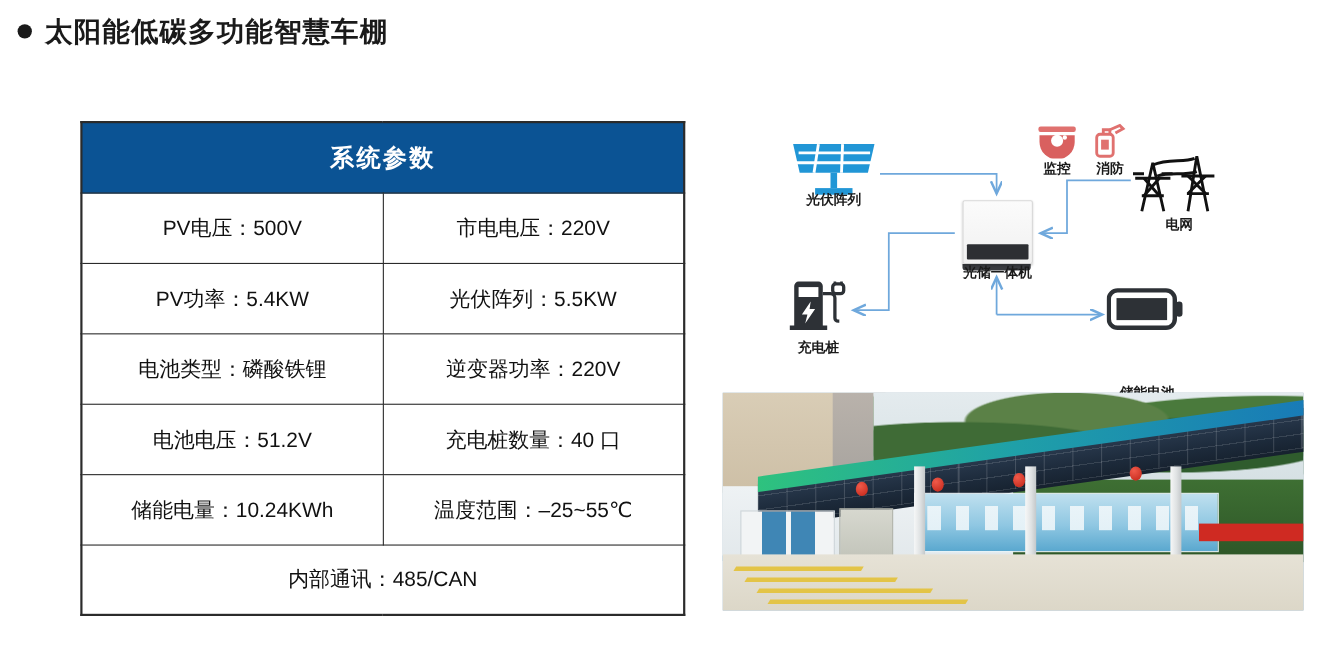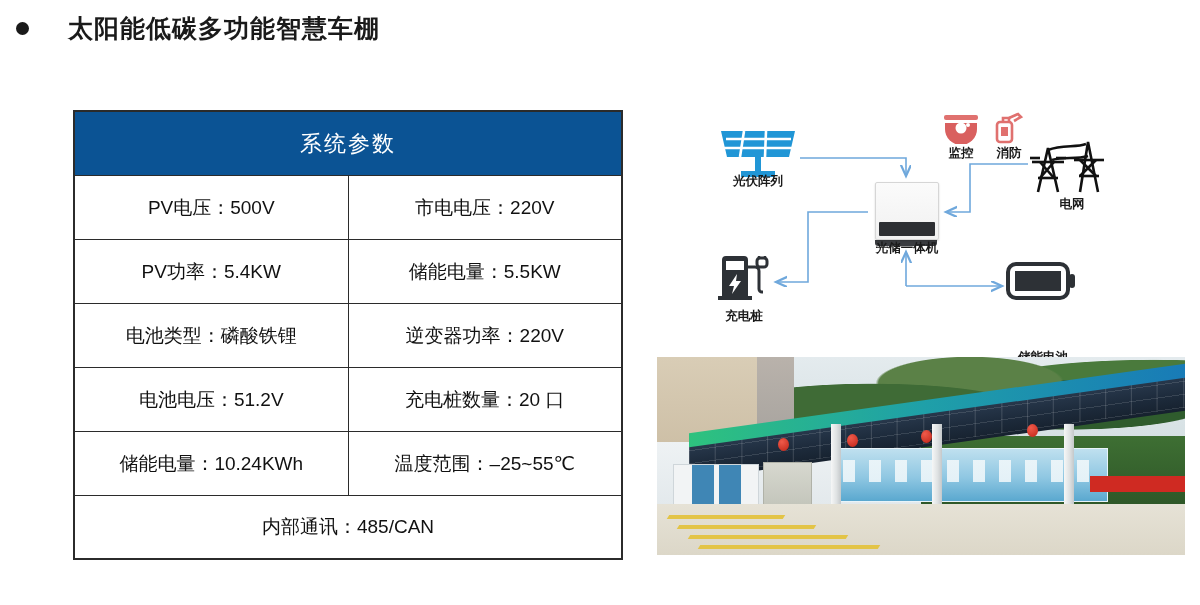--- a/index.html
+++ b/index.html
@@ -4,28 +4,28 @@
 <style>
   html,body{margin:0;padding:0;}
   body{
     width:1200px;height:605px;background:#ffffff;
     font-family:"Liberation Sans","DejaVu Sans",sans-serif;
     color:#1a1a1a;overflow:hidden;position:relative;
   }
   
   #title-row{position:absolute;left:16px;top:12px;display:flex;align-items:center;gap:12px;}
   #title-bullet{width:13px;height:13px;border-radius:50%;background:#1a1a1a;display:block;flex:0 0 auto;}
-  #page-title{font-size:25px;font-weight:700;letter-spacing:1px;color:#1a1a1a;white-space:nowrap;margin-left:27px;}
+  #page-title{font-size:25px;font-weight:700;letter-spacing:1px;color:#1a1a1a;white-space:nowrap;}
 
   
   #spec-table{position:absolute;left:73px;top:110px;width:550px;border:2px solid #2b2b2b;border-collapse:collapse;background:#fff;}
   #spec-table td{border:1.5px solid #2b2b2b;text-align:center;vertical-align:middle;font-size:19px;color:#111;padding:0;height:63px;white-space:nowrap;}
   #spec-table td.cell{width:50%;}
   #spec-header-cell{background:#0b5394;border:none;height:60px;}
-  #spec-header-text{color:#ffffff;font-size:22px;font-weight:400;letter-spacing:2px;}
+  #spec-header-text{color:#ffffff;font-size:22px;font-weight:700;letter-spacing:2px;}
   #spec-table tr.last-row td{height:62px;}
 
   
   #diagram{position:absolute;left:650px;top:100px;width:545px;height:250px;}
   #diagram svg{position:absolute;left:0;top:0;}
   .diag-label{position:absolute;font-size:12.5px;font-weight:700;color:#1a1a1a;text-align:center;white-space:nowrap;}
   .diag-node{position:absolute;}
 
   
   #node-pv{left:63px;top:27px;width:90px;}
@@ -95,29 +95,29 @@
     <td id="spec-header-cell" colspan="2">
       <span id="spec-header-text">系统参数</span>
     </td>
   </tr>
   <tr>
     <td class="cell">PV电压：500V</td>
     <td class="cell">市电电压：220V</td>
   </tr>
   <tr>
     <td class="cell">PV功率：5.4KW</td>
-    <td class="cell">储能电量：5.5KW</td>
+    <td class="cell">光伏阵列：5.5KW</td>
   </tr>
   <tr>
     <td class="cell">电池类型：磷酸铁锂</td>
     <td class="cell">逆变器功率：220V</td>
   </tr>
   <tr>
     <td class="cell">电池电压：51.2V</td>
-    <td class="cell">充电桩数量：20 口</td>
+    <td class="cell">充电桩数量：40 口</td>
   </tr>
   <tr>
     <td class="cell">储能电量：10.24KWh</td>
     <td class="cell">温度范围：–25~55℃</td>
   </tr>
   <tr class="last-row">
     <td colspan="2">内部通讯：485/CAN</td>
   </tr>
 </tbody>
   </table>

